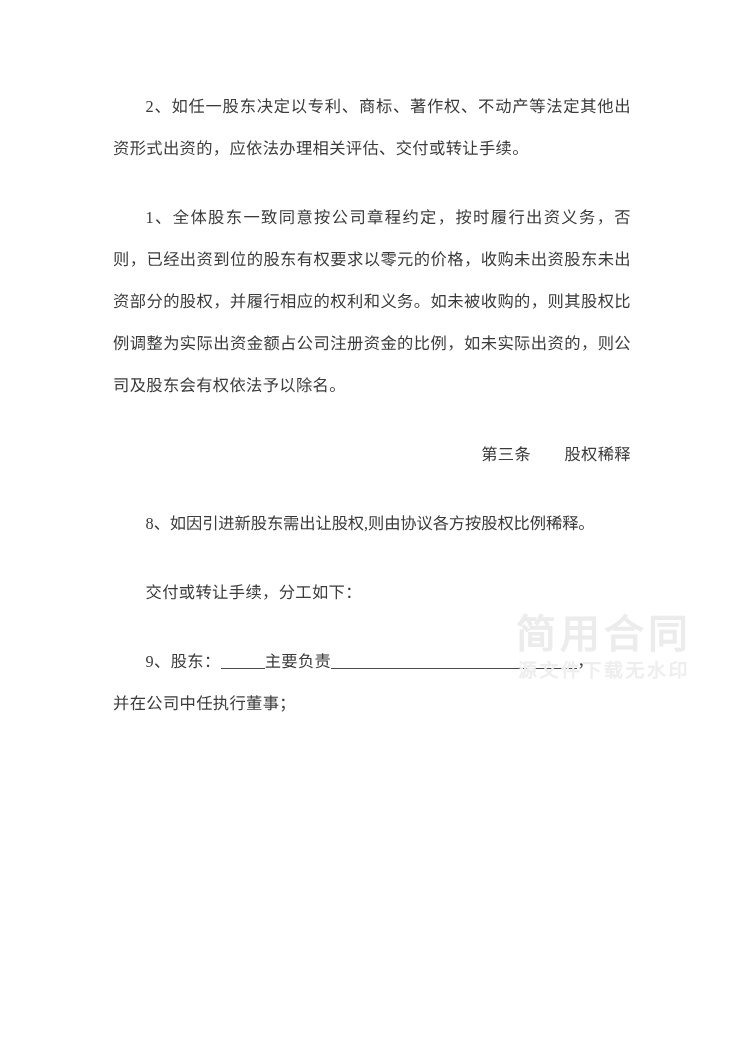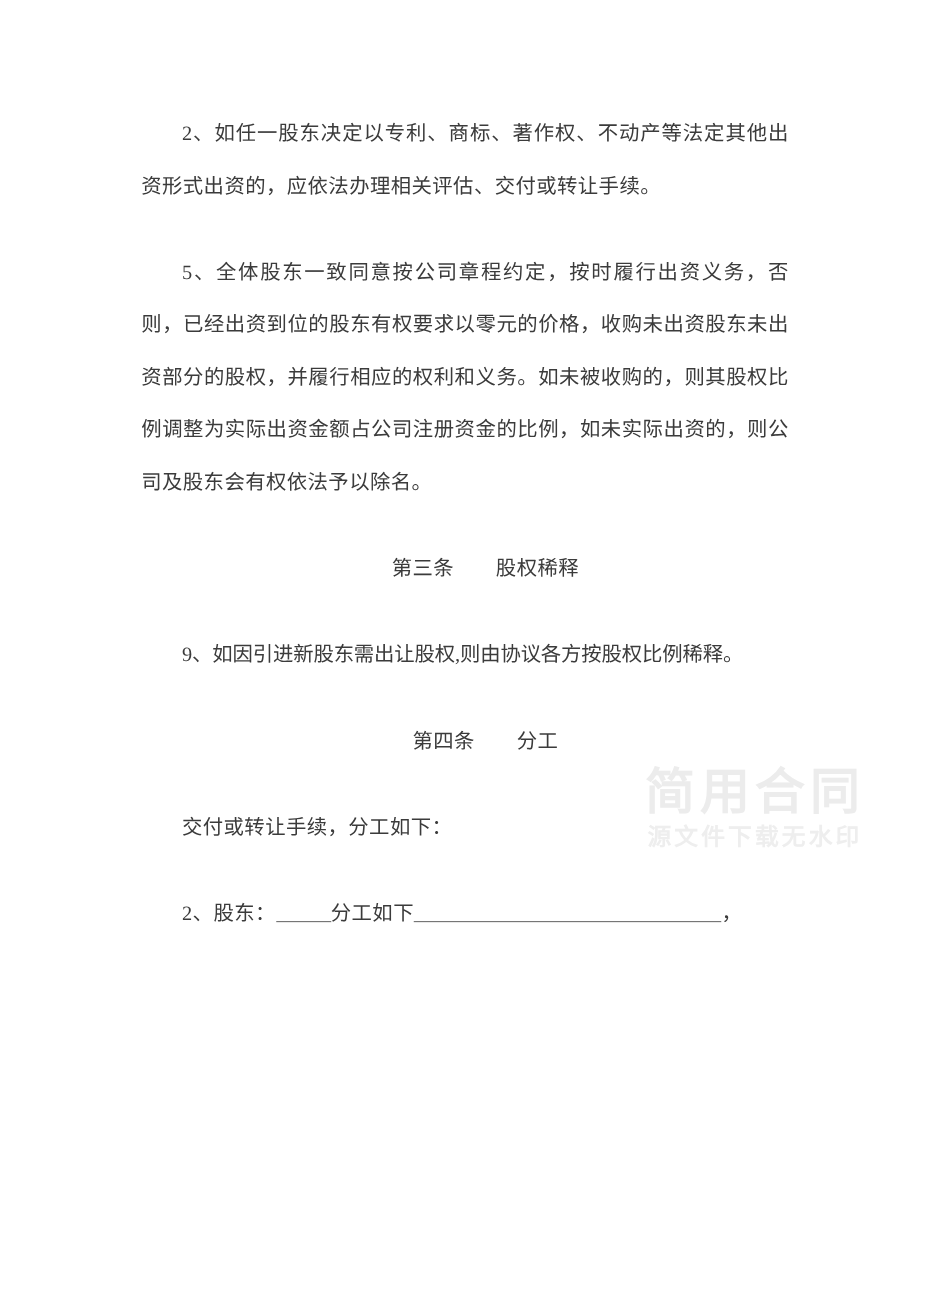--- a/index.html
+++ b/index.html
@@ -44,21 +44,21 @@
 
   
   .para.tight {
     letter-spacing: -0.1px;
     text-align: left;
   }
 
   
   .para.heading {
     text-indent: 2em;
-    text-align: center;
+    text-align: right;
     letter-spacing: 0.35px;
   }
 
   .heading-gap {
     display: inline-block;
     width: 2.05em;
   }
 
   
   .blank {
@@ -114,38 +114,35 @@
 </style>
 </head>
 <body>
 
 <div id="page">
 
   <div id="doc-body">
 
     <p class="para indent">2、如任一股东决定以专利、商标、著作权、不动产等法定其他出资形式出资的，应依法办理相关评估、交付或转让手续。</p>
 
-    <p class="para indent">5、全体股东一致同意按公司章程约定，按时履行出资义务，否则，已经出资到位的股东有权要求以零元的价格，收购未出资股东未出资部分的股权，并履行相应的权利和义务。如未被收购的，则其股权比例调整为实际出资金额占公司注册资金的比例，如未实际出资的，则公司及股东会有权依法予以除名。</p>
+    <p class="para indent">1、全体股东一致同意按公司章程约定，按时履行出资义务，否则，已经出资到位的股东有权要求以零元的价格，收购未出资股东未出资部分的股权，并履行相应的权利和义务。如未被收购的，则其股权比例调整为实际出资金额占公司注册资金的比例，如未实际出资的，则公司及股东会有权依法予以除名。</p>
 
 
     <p class="para heading">
       <span>第三条</span><span class="heading-gap"></span><span>股权稀释</span>
     </p>
 
-    <p class="para indent tight">9、如因引进新股东需出让股权,则由协议各方按股权比例稀释。</p>
+    <p class="para indent tight">8、如因引进新股东需出让股权,则由协议各方按股权比例稀释。</p>
 
 
-    <p class="para heading">
-      <span>第四条</span><span class="heading-gap"></span><span>分工</span>
-    </p>
 
     <p class="para indent">交付或转让手续，分工如下：</p>
 
     <p class="para fill">
-      <span>2、股东：</span><span class="blank short"></span><span>分工如下</span><span class="blank long"></span><span>，</span>
+      <span>9、股东：</span><span class="blank short"></span><span>主要负责</span><span class="blank long"></span><span>，</span>
     </p>
 
     <p class="para fill-cont">并在公司中任执行董事；</p>
 
   </div>
 
   <div id="watermark">
     <span class="wm-main">简用合同</span>
     <span class="wm-sub">源文件下载无水印</span>
   </div>

